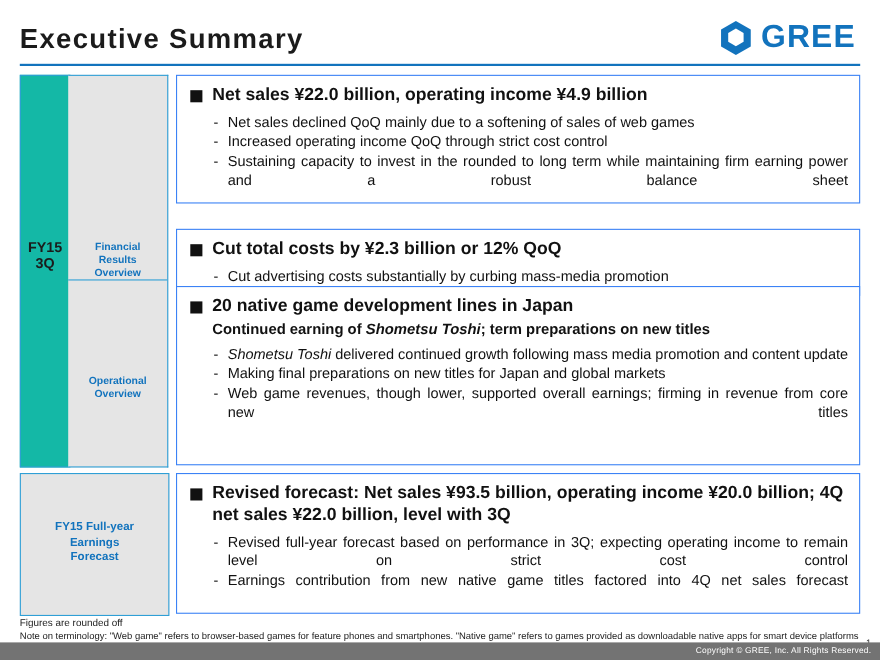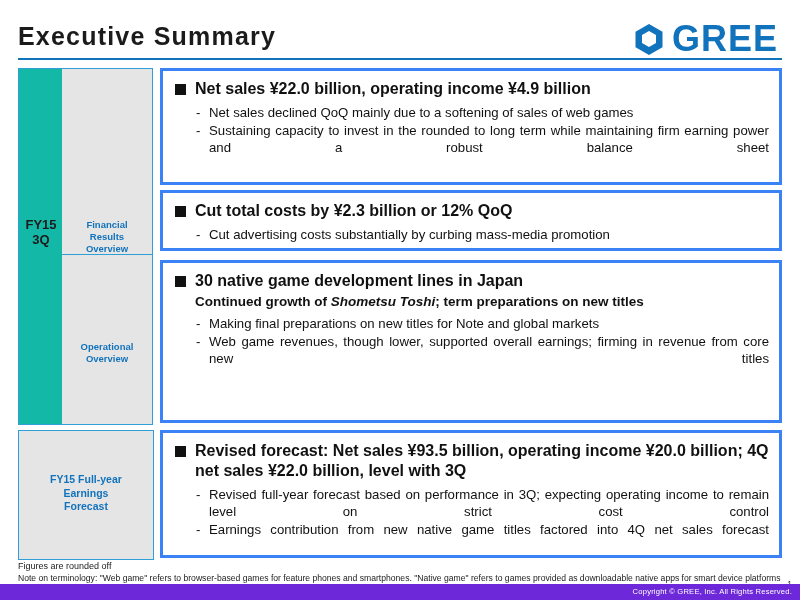--- a/index.html
+++ b/index.html
@@ -20,21 +20,21 @@
   .title{
     position:absolute;left:18px;top:22px;
     font-size:25px;font-weight:bold;letter-spacing:1.2px;color:#1b1b1b;
   }
   .logo{
     position:absolute;right:22px;top:18px;
     display:flex;align-items:center;gap:8px;
   }
   .logo-mark{width:30px;height:33px;display:block;}
   .logo-text{
-    font-size:36px;font-weight:bold;color:#1273bd;letter-spacing:1px;
+    font-size:29px;font-weight:bold;color:#1273bd;letter-spacing:1px;
     font-family:"Liberation Sans", sans-serif;
   }
   .header-rule{
     position:absolute;left:18px;top:58px;width:764px;height:2px;background:#1273bd;
   }
 
   
   .left-col{
     position:absolute;left:18px;top:68px;width:44px;height:355px;
     border:1px solid #2f9fd6;background:#14b8a6;
@@ -54,26 +54,26 @@
   }
   .mid-seg.fin{top:150px;}
   .mid-seg.ops{top:272px;}
   .mid-divider{
     position:absolute;left:0;top:185px;width:90px;height:1px;background:#2f9fd6;
   }
 
   
   .box{
     position:absolute;left:160px;
-    border:3px solid #3b82f6;background:#ffffff;
+    border:1px solid #3b82f6;background:#ffffff;
     box-sizing:border-box;
     padding:8px 10px 8px 12px;
   }
   .box1{top:68px;width:622px;height:117px;}
-  .box2{top:190px;width:622px;height:61px;}
+  .box2{top:208px;width:622px;height:61px;}
   .box3{top:260px;width:622px;height:163px;}
   .box4{top:430px;width:622px;height:128px;}
 
   .hd{
     display:flex;align-items:flex-start;gap:9px;
     font-size:16px;font-weight:bold;color:#111;line-height:20px;
   }
   .hd .sq{
     width:11px;height:11px;background:#111;margin-top:5px;flex:0 0 11px;
   }
@@ -107,21 +107,21 @@
 
   
   .notes{
     position:absolute;left:18px;top:561px;width:764px;
     font-size:8.6px;line-height:10.5px;color:#1b1b1b;
   }
   .notes .n1{font-size:9px;}
   .notes .n2{margin-top:1px;}
 
   .footbar{
-    position:absolute;left:0;bottom:0;width:800px;height:16px;background:#6d28d9;
+    position:absolute;left:0;bottom:0;width:800px;height:16px;background:#737373;
   }
   .footbar .copy{
     position:absolute;right:8px;top:3px;font-size:7.6px;color:#ffffff;letter-spacing:.2px;
   }
   .pagenum{
     position:absolute;right:8px;top:579px;font-size:8.5px;color:#333;
   }
 </style>
 </head>
 <body>
@@ -162,44 +162,46 @@
     </div>
   </div>
 
   <div class="box box1">
     <div class="hd">
       <span class="sq"></span>
       <span class="hd-text">Net sales ¥22.0 billion, operating income ¥4.9 billion</span>
     </div>
     <ul class="dash">
       <li>Net sales declined QoQ mainly due to a softening of sales of web games</li>
+      <li>Increased operating income QoQ through strict cost control</li>
       <li class="justify-spread">Sustaining capacity to invest in the rounded to long term while maintaining firm earning power and a robust balance sheet</li>
     </ul>
   </div>
 
   <div class="box box2">
     <div class="hd">
       <span class="sq"></span>
       <span class="hd-text">Cut total costs by ¥2.3 billion or 12% QoQ</span>
     </div>
     <ul class="dash">
       <li>Cut advertising costs substantially by curbing mass-media promotion</li>
     </ul>
   </div>
 
   <div class="box box3">
     <div class="hd">
       <span class="sq"></span>
-      <span class="hd-text">30 native game development lines in Japan</span>
+      <span class="hd-text">20 native game development lines in Japan</span>
     </div>
     <div class="hd-sub">
-      <span>Continued growth of </span><i>Shometsu Toshi</i><span>; term preparations on new titles</span>
-    </div>
-    <ul class="dash">
-      <li>Making final preparations on new titles for Note and global markets</li>
+      <span>Continued earning of </span><i>Shometsu Toshi</i><span>; term preparations on new titles</span>
+    </div>
+    <ul class="dash">
+      <li class="justify-spread"><i>Shometsu Toshi</i><span> delivered continued growth following mass media promotion and content update</span></li>
+      <li>Making final preparations on new titles for Japan and global markets</li>
       <li class="justify-spread">Web game revenues, though lower, supported overall earnings; firming in revenue from core new titles</li>
     </ul>
   </div>
 
   <div class="fc-col">
     <div class="lbl">
       <div>FY15 Full-year</div>
       <div>Earnings</div>
       <div>Forecast</div>
     </div>

